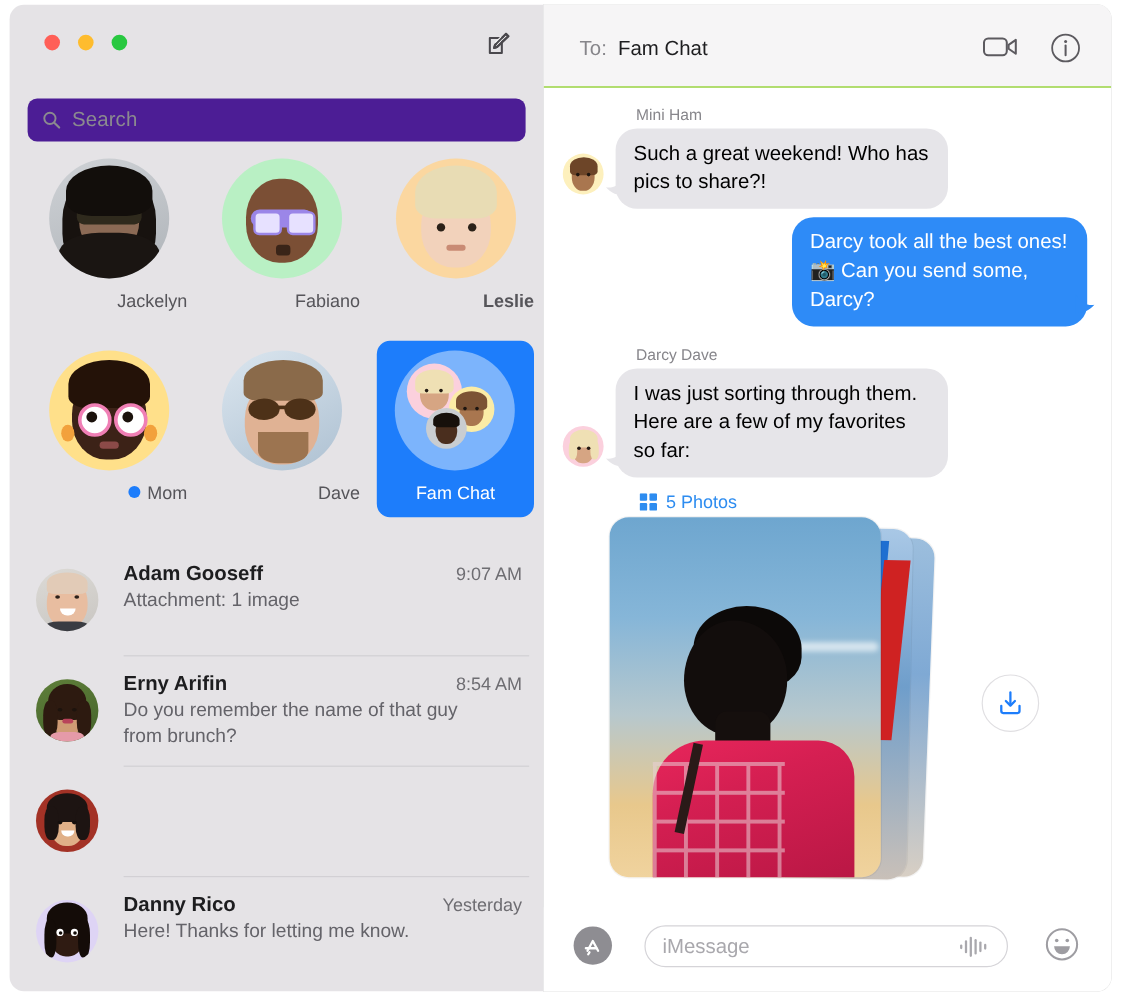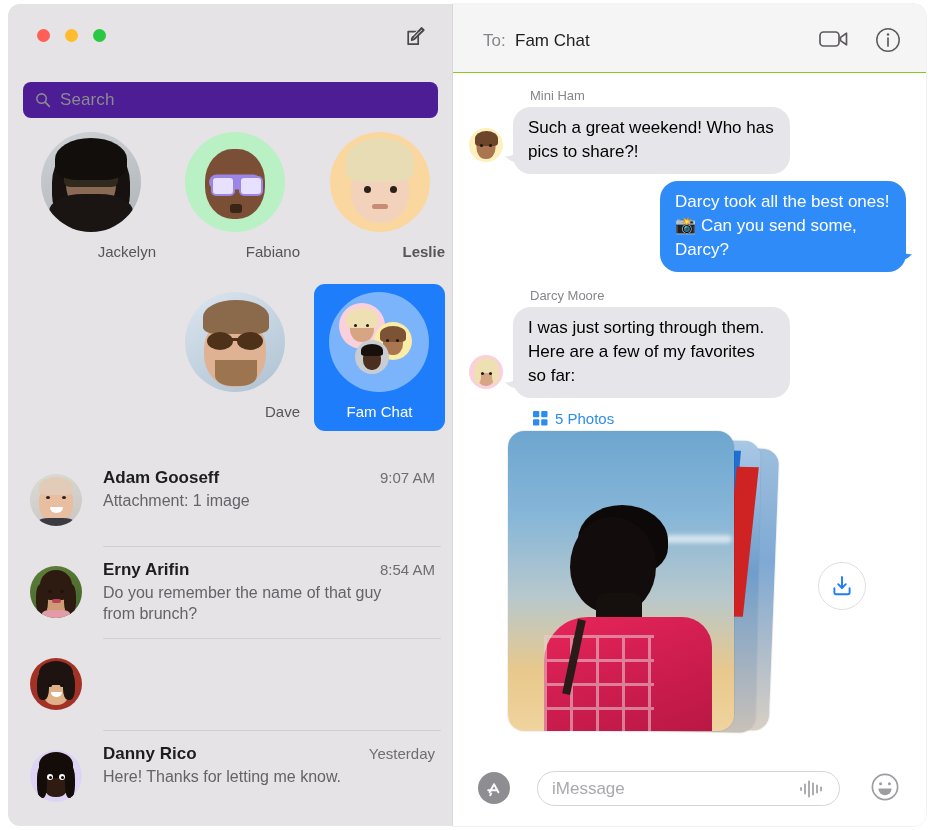--- a/index.html
+++ b/index.html
@@ -554,20 +554,36 @@
           <div style="position:absolute;left:16px;top:6px;width:68px;height:44px;background:#e8dcb4;border-radius:50% 50% 25% 25%;"></div>
           <div style="position:absolute;left:34px;top:54px;width:7px;height:7px;background:#2b2118;border-radius:50%;"></div>
           <div style="position:absolute;left:60px;top:54px;width:7px;height:7px;background:#2b2118;border-radius:50%;"></div>
           <div style="position:absolute;left:42px;top:72px;width:16px;height:5px;background:#c98b74;border-radius:3px;"></div>
         </div>
         <div class="pin-label">
           <span>Leslie</span>
         </div>
       </div>
 
+      <div class="pin pin-col0 pin-row1">
+        <div class="pin-avatar" style="background:#ffe08a;">
+          <div style="position:absolute;left:50%;top:56%;transform:translate(-50%,-50%);width:62px;height:70px;background:#3c2217;border-radius:46%;"></div>
+          <div style="position:absolute;left:16px;top:8px;width:68px;height:40px;background:#241208;border-radius:50% 50% 24% 24%;"></div>
+          <div style="position:absolute;left:24px;top:44px;width:22px;height:22px;border:3px solid #f07fb5;border-radius:50%;background:#fff;"></div>
+          <div style="position:absolute;left:54px;top:44px;width:22px;height:22px;border:3px solid #f07fb5;border-radius:50%;background:#fff;"></div>
+          <div style="position:absolute;left:31px;top:51px;width:9px;height:9px;background:#1b120c;border-radius:50%;"></div>
+          <div style="position:absolute;left:61px;top:51px;width:9px;height:9px;background:#1b120c;border-radius:50%;"></div>
+          <div style="position:absolute;left:42px;top:76px;width:16px;height:6px;background:#8b4a48;border-radius:4px;"></div>
+          <div style="position:absolute;left:10px;top:62px;width:11px;height:14px;background:#f2a13c;border-radius:50%;"></div>
+          <div style="position:absolute;left:79px;top:62px;width:11px;height:14px;background:#f2a13c;border-radius:50%;"></div>
+        </div>
+        <div class="pin-label">
+          <span class="unread-dot"></span><span>Mom</span>
+        </div>
+      </div>
 
       <div class="pin pin-col1 pin-row1">
         <div class="pin-avatar" style="background:linear-gradient(150deg,#dbe6ef,#aec1d2);">
           <div style="position:absolute;left:50%;top:60%;transform:translate(-50%,-50%);width:62px;height:70px;background:#e0b294;border-radius:46%;"></div>
           <div style="position:absolute;left:18px;top:8px;width:66px;height:34px;background:#8a6a4a;border-radius:50% 50% 20% 20%;"></div>
           <div style="position:absolute;left:22px;top:40px;width:26px;height:18px;background:#4d3118;border-radius:50%;"></div>
           <div style="position:absolute;left:52px;top:40px;width:26px;height:18px;background:#4d3118;border-radius:50%;"></div>
           <div style="position:absolute;left:47px;top:46px;width:7px;height:3px;background:#4d3118;"></div>
           <div style="position:absolute;left:30px;top:68px;width:42px;height:26px;background:#9c7450;border-radius:0 0 40% 40%;"></div>
         </div>
@@ -713,21 +729,21 @@
       <div class="bubble incoming" style="left:60px; top:34px; width:277px;">Such a great weekend! Who has pics to share?!</div>
       <svg class="bubble-tail" style="left:50px; top:74px;" viewBox="0 0 18 18">
         <path d="M18 0 V16 C12 16 6 14 2 9 C7 10 13 8 18 0 Z" fill="#e6e5e9"></path>
       </svg>
 
       <div class="bubble outgoing" style="left:207px; top:108px; width:246px;">Darcy took all the best ones! 📸 Can you send some, Darcy?</div>
       <svg class="bubble-tail" style="left:443px; top:172px;" viewBox="0 0 18 18">
         <path d="M0 0 V16 C6 16 12 14 16 9 C11 10 5 8 0 0 Z" fill="#2e8bf7"></path>
       </svg>
 
-      <div class="sender-name" style="left:77px; top:215px;">Darcy Moore</div>
+      <div class="sender-name" style="left:77px; top:215px;">Darcy Dave</div>
       <div class="msg-avatar" style="left:16px; top:282px; background:#fbd0dd;">
         <div style="position:absolute;left:50%;top:58%;transform:translate(-50%,-50%);width:18px;height:22px;background:#d6a583;border-radius:46%;"></div>
         <div style="position:absolute;left:6px;top:3px;width:23px;height:15px;background:#efe0b4;border-radius:50% 50% 20% 20%;"></div>
         <div style="position:absolute;left:5px;top:12px;width:7px;height:16px;background:#efe0b4;border-radius:40%;"></div>
         <div style="position:absolute;left:23px;top:12px;width:7px;height:16px;background:#efe0b4;border-radius:40%;"></div>
         <div style="position:absolute;left:12px;top:17px;width:3px;height:3px;background:#231a13;border-radius:50%;"></div>
         <div style="position:absolute;left:20px;top:17px;width:3px;height:3px;background:#231a13;border-radius:50%;"></div>
       </div>
       <div class="bubble incoming" style="left:60px; top:234px; width:277px;">I was just sorting through them. Here are a few of my favorites so far:</div>
       <svg class="bubble-tail" style="left:50px; top:300px;" viewBox="0 0 18 18">

